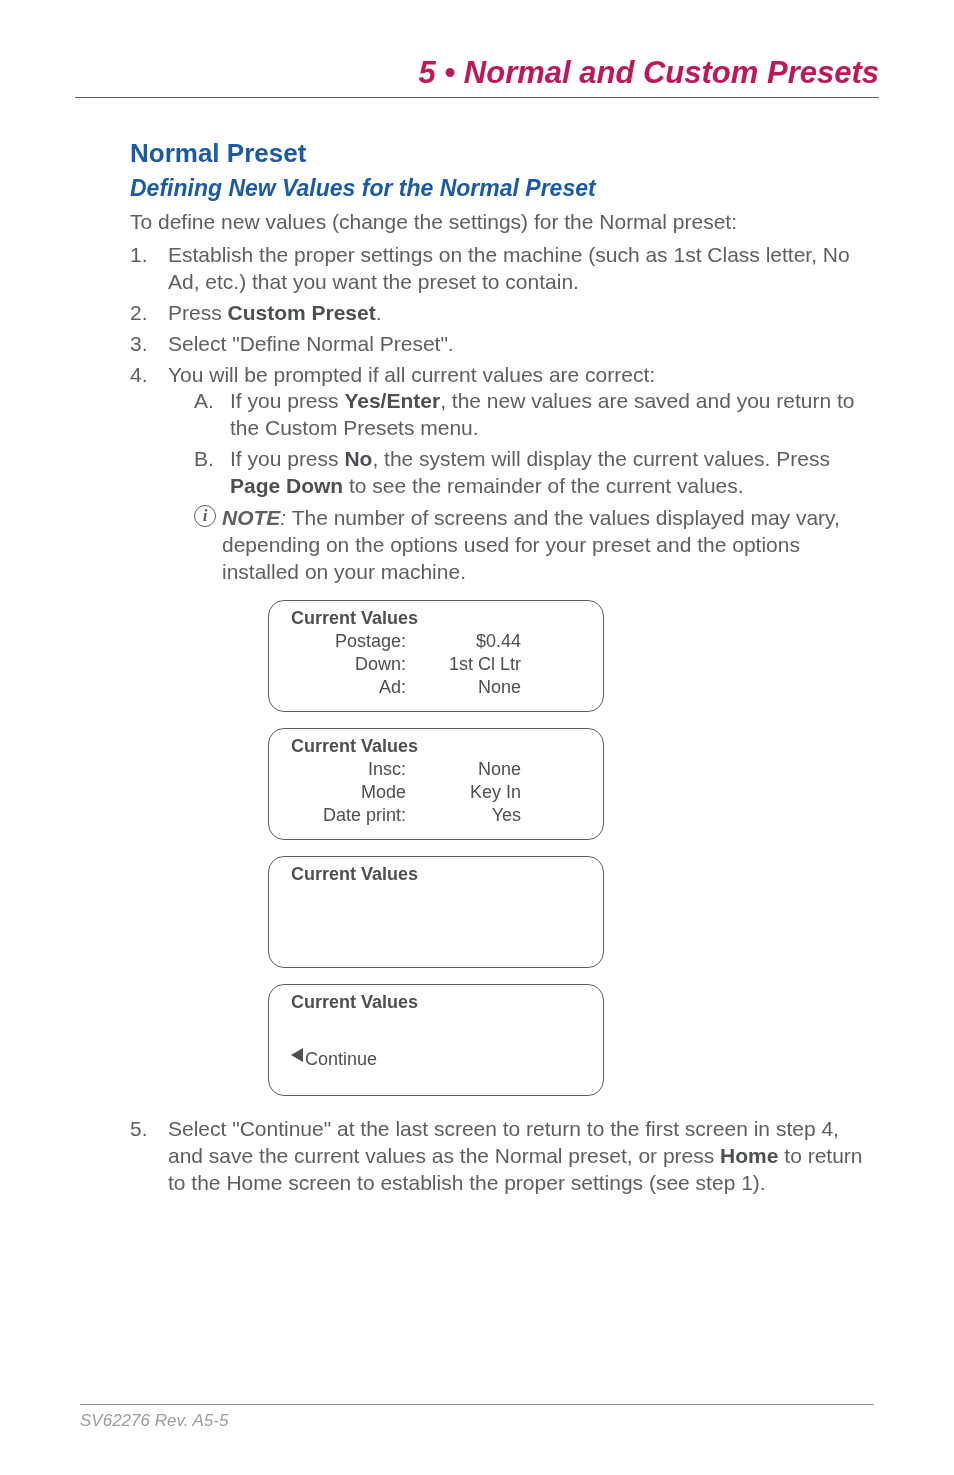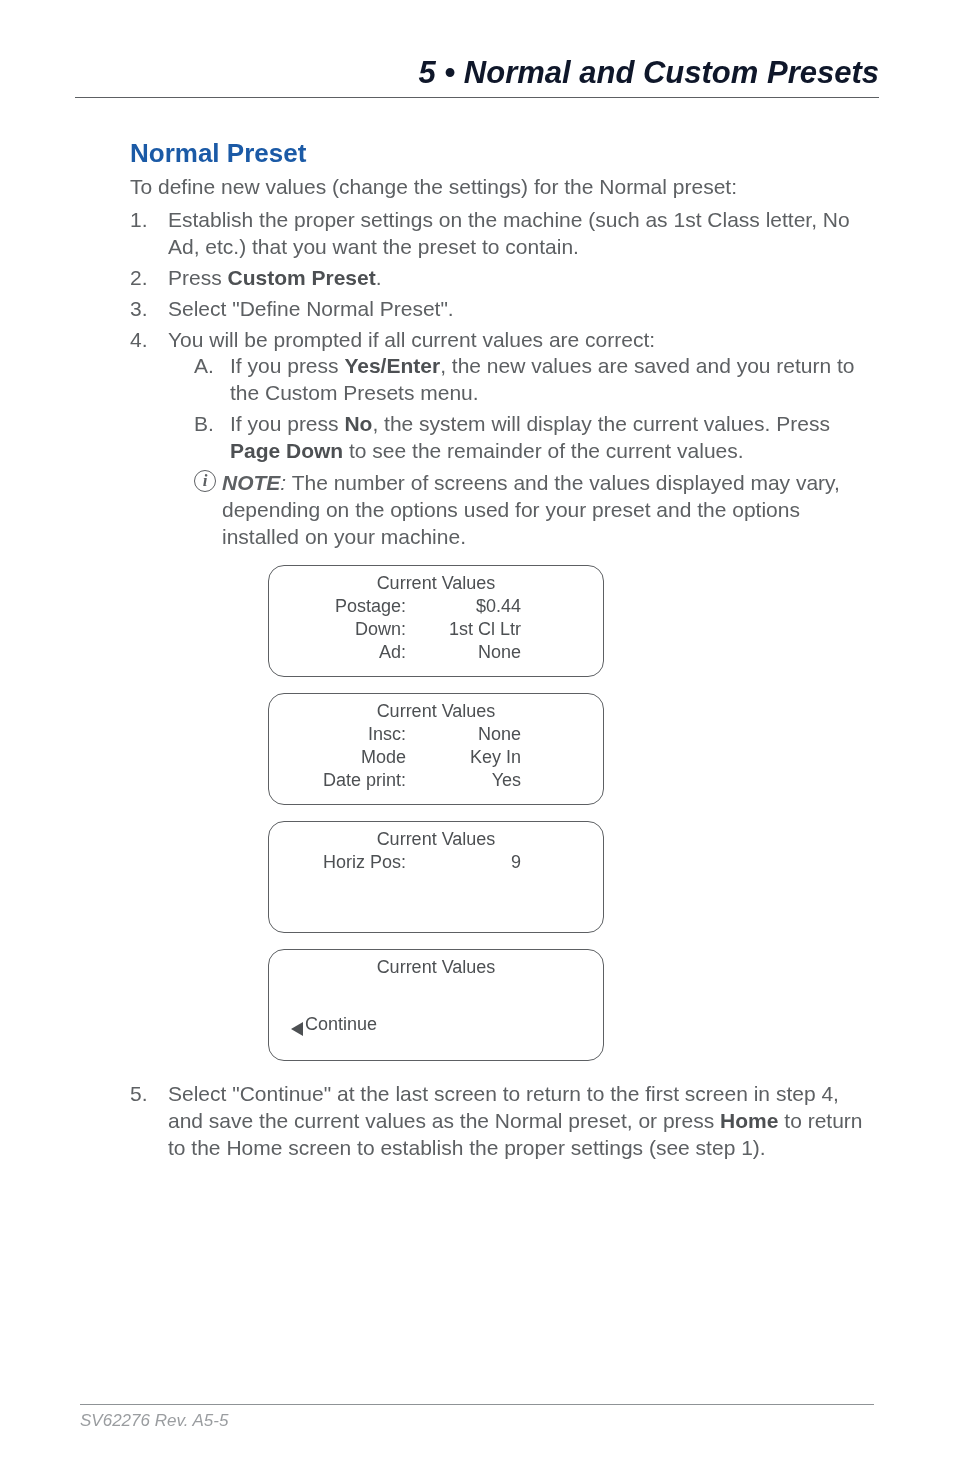--- a/index.html
+++ b/index.html
@@ -9,21 +9,21 @@
     font-family: Arial, Helvetica, sans-serif;
     background: #ffffff;
     color: #5d6063;
     position: relative;
     padding: 55px 75px 45px 75px;
   }
   .chapter-title {
     font-size: 31px;
     font-style: italic;
     font-weight: bold;
-    color: #0f172a;
+    color: #be185d;
     text-align: right;
     margin-bottom: 6px;
   }
   .title-rule {
     border: none;
     border-top: 1.5px solid #5d6063;
     margin-bottom: 40px;
   }
   .content { padding-left: 55px; }
   .section-title {
@@ -60,44 +60,45 @@
   .screen-box {
     width: 336px; height: 112px;
     border: 1.5px solid #5d6063;
     border-radius: 16px;
     padding: 6px 22px;
     margin-bottom: 16px;
     font-size: 18px;
     font-family: Arial, Helvetica, sans-serif;
     color: #4d5053;
   }
-  .screen-header { text-align: center; margin-bottom: 0; }
+  .screen-header { text-align: left; margin-bottom: 0; font-weight: bold; }
   .screen-row { display: flex; }
   .screen-row .lbl { width: 115px; text-align: right; }
   .screen-row .val { width: 115px; text-align: right; }
-  .continue-row { display: flex; align-items: flex-end; padding-top: 34px; }
+  .continue-row { display: flex; align-items: flex-start; padding-top: 34px; }
   .tri-left {
     width: 0; height: 0;
     border-top: 7px solid transparent;
     border-bottom: 7px solid transparent;
     border-right: 12px solid #4d5053;
     margin-right: 2px;
   }
   .footer { position: absolute; bottom: 44px; left: 80px; right: 80px; }
   .footer-rule { border: none; border-top: 1px solid #8f9396; margin-bottom: 6px; }
   .footer-row { display: flex; justify-content: flex-start; font-size: 17px; font-style: italic; color: #9a9da0; }
 </style>
 </head>
 <body>
 
 <div class="chapter-title">5 • Normal and Custom Presets</div>
 <hr class="title-rule">
 
 <div class="content">
   <div class="section-title">Normal Preset</div>
+  <div class="subsection-title">Defining New Values for the Normal Preset</div>
   <div class="intro">To define new values (change the settings) for the Normal preset:</div>
 
   <div class="list-num">
     <div class="num">1.</div>
     <div class="body">Establish the proper settings on the machine (such as 1st Class letter, No Ad, etc.) that you want the preset to contain.</div>
   </div>
 
   <div class="list-num">
     <div class="num">2.</div>
     <div class="body"><span>Press </span><span class="bold">Custom Preset</span><span>.</span></div>
@@ -153,24 +154,20 @@
               <span class="lbl">Mode</span>
               <span class="val">Key In</span>
             </div>
           <div class="screen-row">
               <span class="lbl">Date print:</span>
               <span class="val">Yes</span>
             </div>
         </div>
         <div class="screen-box">
           <div class="screen-header">Current Values</div>
-          <div class="screen-row">
-              <span class="lbl">Horiz Pos:</span>
-              <span class="val">9</span>
-            </div>
         </div>
         <div class="screen-box">
           <div class="screen-header">Current Values</div>
           <div class="continue-row">
             <span class="tri-left"></span>
             <span>Continue</span>
           </div>
         </div>
       </div>
     </div>

